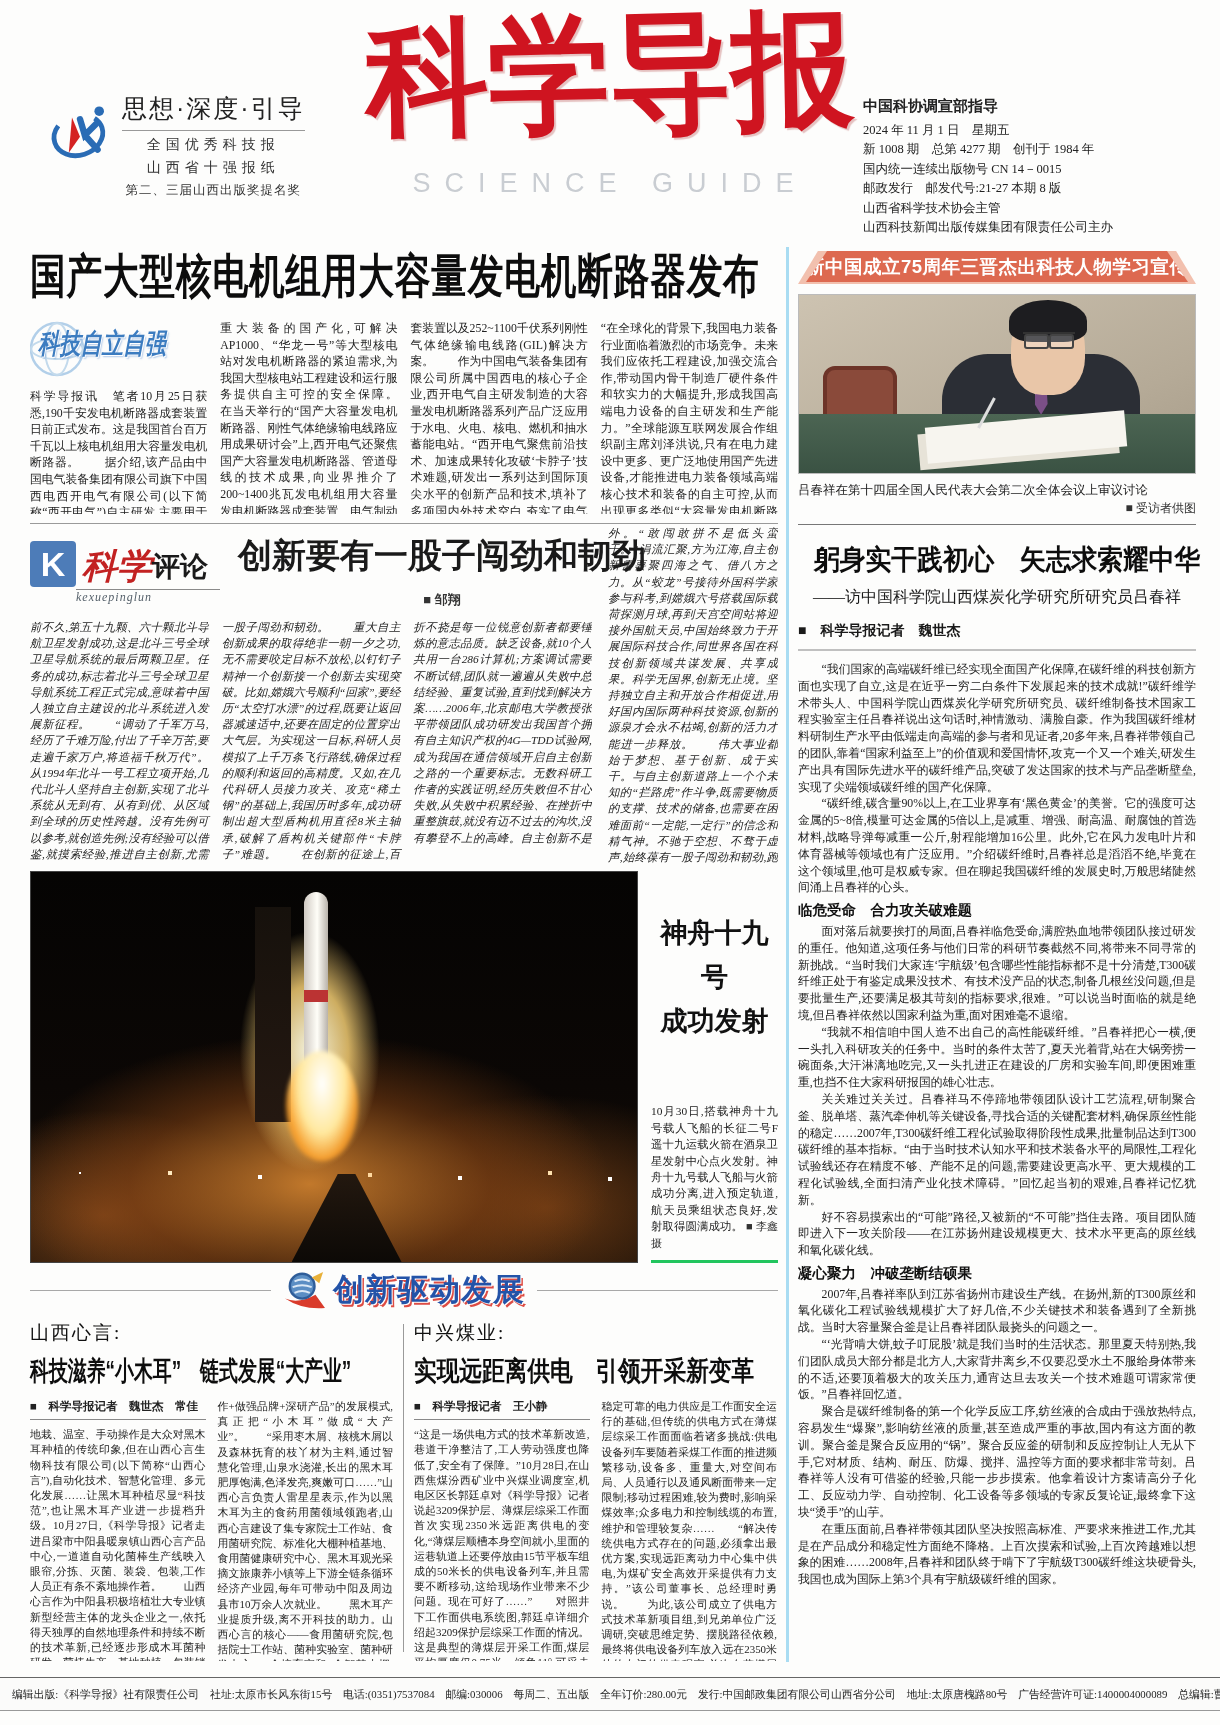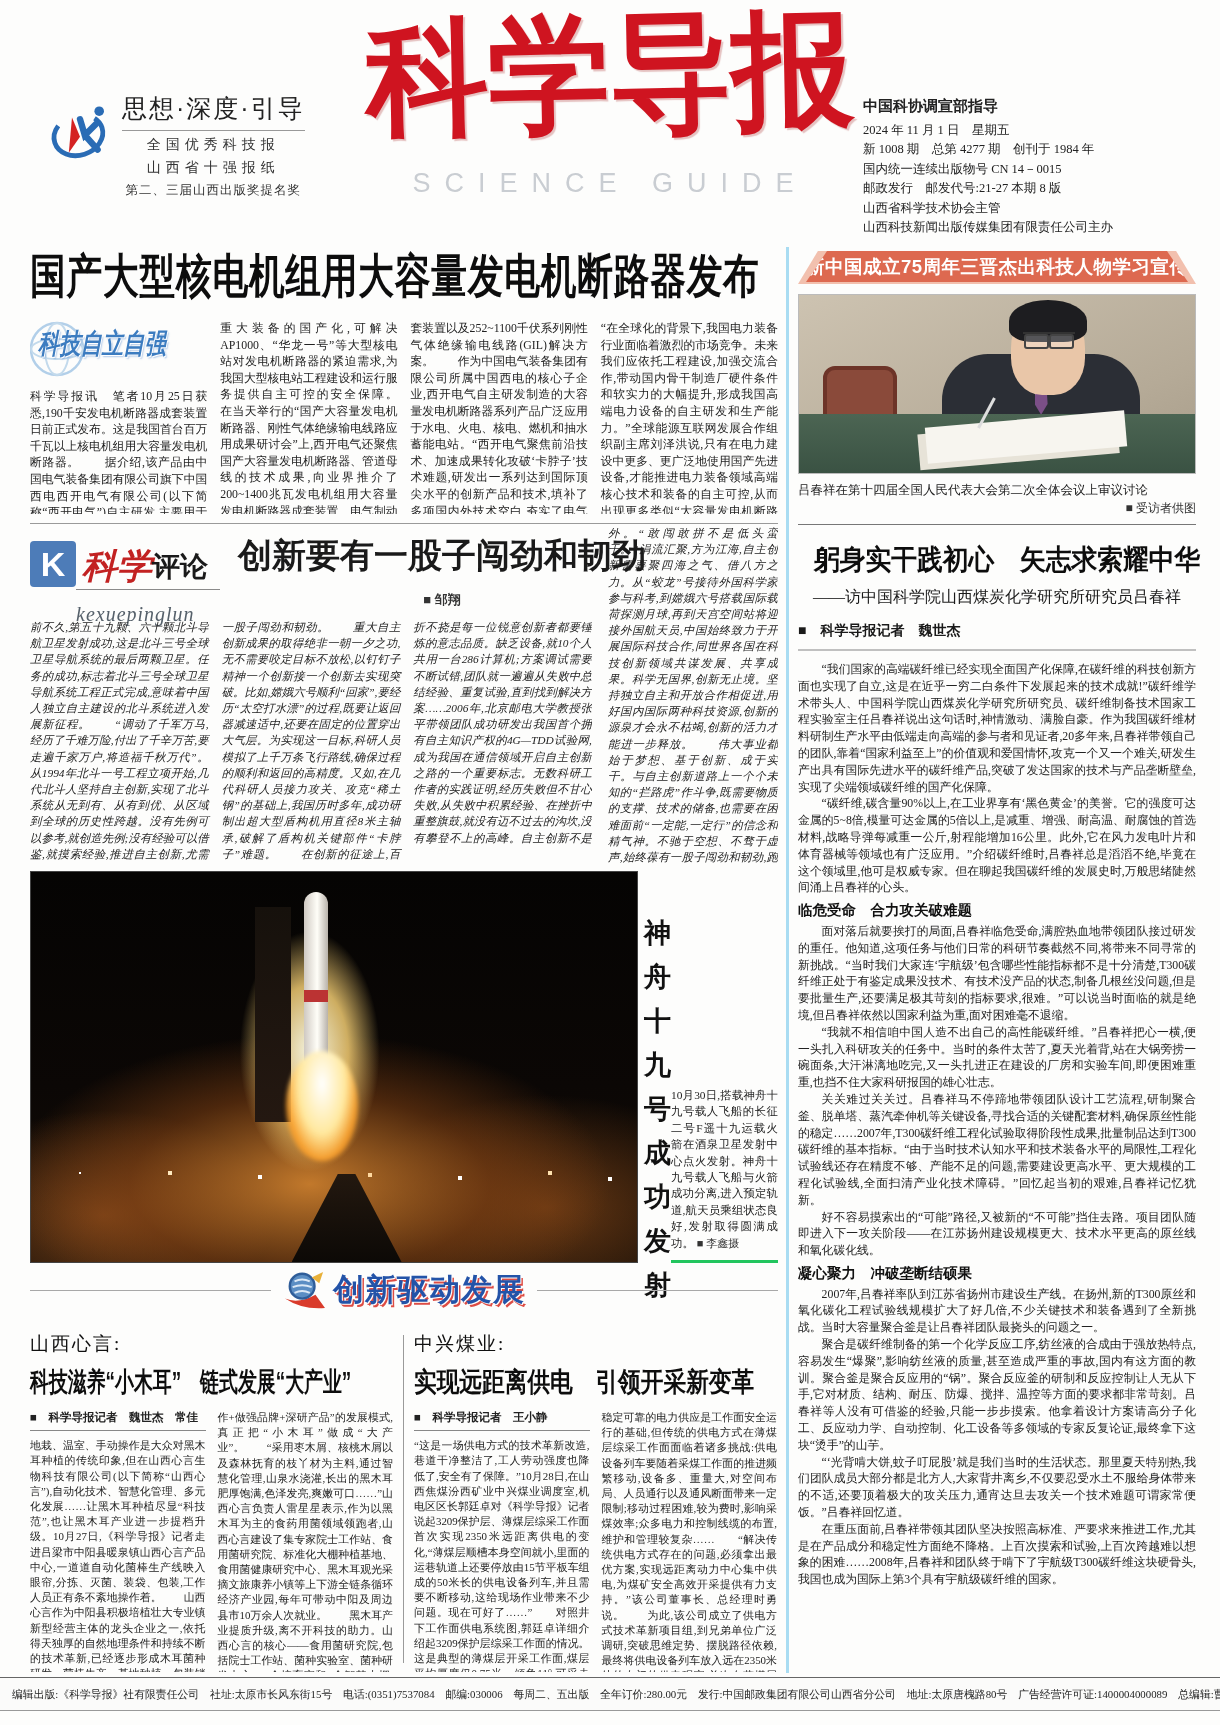--- a/index.html
+++ b/index.html
@@ -38,21 +38,21 @@
 
   .rule-h { border:none; border-top:1px solid #9a9a9a; margin:9px 0 7px; }
 
   
   .kx { position:relative; height:334px; }
   .kx-logo { position:absolute; left:0; top:10px; width:190px; }
   .kx-logo-row { display:flex; align-items:flex-end; }
   .kx-k { width:46px; height:46px; background:#4d7cb8; color:#fff; font-family:"Liberation Sans", sans-serif; font-weight:bold; font-size:34px; line-height:46px; text-align:center; border-radius:4px; flex:0 0 auto; }
   .kx-cn { font-size:35px; font-weight:bold; font-style:italic; color:#c22222; margin-left:6px; line-height:40px; }
   .kx-type { font-size:28px; font-weight:bold; color:#1a1a1a; font-family:"Liberation Sans", sans-serif; line-height:40px; }
-  .kx-pinyin { font-style:italic; font-size:20px; color:#55606a; border-top:1px solid #8a8a8a; margin:2px 0 0 46px; padding-top:13px; letter-spacing:1px; }
+  .kx-pinyin { font-style:italic; font-size:12px; color:#55606a; border-top:1px solid #8a8a8a; margin:2px 0 0 46px; padding-top:0; letter-spacing:1px; }
   .kx-head { position:absolute; left:196px; top:2px; width:432px; text-align:center; }
   .kx-head h2 { font-family:"Liberation Sans", sans-serif; font-weight:900; font-size:34px; white-space:nowrap; }
   .kx-byline { margin-top:12px; font-family:"Liberation Sans", sans-serif; font-weight:bold; font-size:13px; color:#333; }
   .kx-col4 { position:absolute; right:0; top:-6px; width:170px; height:340px; overflow:hidden; font-style:italic; font-size:11.4px; line-height:16.2px; text-align:justify; color:#222; }
   .kx-body { position:absolute; left:0; top:88px; width:562px; height:246px; overflow:hidden; column-count:3; column-gap:13px; font-style:italic; font-size:11.4px; line-height:16.2px; text-align:justify; color:#222; }
 
   
   .launch-row { display:flex; margin-top:6px; height:392px; }
   .launch-photo { width:608px; height:392px; flex:0 0 auto; position:relative; overflow:hidden; border:1px solid #444;
     background:
@@ -62,34 +62,34 @@
       radial-gradient(ellipse 260px 150px at 85% 86%, rgba(140,75,25,.7), rgba(0,0,0,0) 75%),
       linear-gradient(#050403, #0b0705 55%, #140d07);
   }
   .lp-tower { position:absolute; left:37%; top:9%; width:36px; height:215px; background:linear-gradient(#16110c,#241811); }
   .lp-rocket { position:absolute; left:45%; top:5%; width:24px; height:170px; background:linear-gradient(90deg,#cfc9c2,#fffef8 55%,#b8b2aa); border-radius:12px 12px 3px 3px; }
   .lp-rocket::after { content:""; position:absolute; left:0; top:58%; width:100%; height:12px; background:#b33; }
   .lp-flame { position:absolute; left:42%; top:46%; width:72px; height:110px; background:radial-gradient(ellipse at 50% 30%, #fff, #ffe9a0 45%, rgba(255,160,40,.85) 70%, rgba(200,80,10,0)); border-radius:50%; filter:blur(2px); }
   .lp-road { position:absolute; bottom:0; left:43%; width:110px; height:88px; background:linear-gradient(#23180f,#0c0906); clip-path:polygon(42% 0, 58% 0, 100% 100%, 0 100%); }
   .lp-lights { position:absolute; bottom:88px; left:8%; width:2px; height:2px; background:#fff;
     box-shadow:90px 0 0 1px #ffeac0, 180px 4px 0 1px #fff, 290px 2px 0 1px #ffd9a0, 380px 5px 0 1px #fff, 470px 0 0 1px #ffe2b0, 530px 6px 0 1px #fff; }
-  .launch-side { flex:1; min-width:0; display:flex; flex-direction:row; padding-left:6px; }
+  .launch-side { flex:1; min-width:0; display:flex; flex-direction:column; padding-left:13px; }
   .launch-title { margin-top:40px; text-align:center; font-family:"Liberation Sans", sans-serif; font-weight:900; font-size:27px; line-height:44px; color:#111; }
   .launch-caption { margin-top:auto; font-size:11.4px; line-height:16.4px; text-align:justify; border-bottom:3px solid #22c55e; padding-bottom:9px; color:#222; }
   .credit { font-family:"Liberation Sans", sans-serif; font-size:11px; color:#333; }
 
   
   .drive-banner { display:flex; align-items:center; height:54px; }
   .d-line { flex:1; height:1px; background:#a8a8a8; }
   .drive-inner { display:flex; align-items:center; padding:0 12px; }
   .drive-icon { width:44px; height:40px; margin-right:6px; }
   .drive-text { font-family:"Liberation Sans", sans-serif; font-weight:900; font-size:31px; color:#2353a8; letter-spacing:1px; text-shadow:1px 1px 0 #fff, 2.5px 2.5px 0 rgba(215,45,35,.85); white-space:nowrap; }
 
   
-  .bottom-row { display:flex; height:342px; margin-top:14px; }
+  .bottom-row { display:flex; height:342px; margin-top:3px; }
   .b-art { width:363px; flex:0 0 auto; min-width:0; }
   .b-div { width:1px; background:#9a9a9a; margin:4px 10px 10px; flex:0 0 auto; }
   .kicker { font-size:19px; letter-spacing:2px; color:#111; }
   .b-head { font-family:"Liberation Sans", sans-serif; font-weight:900; font-size:27px; white-space:nowrap; transform-origin:left center; margin:7px 0 10px; color:#0d0d0d; }
   .b-head.condensed-l { transform:scaleX(.70); }
   .b-head.condensed-r { transform:scaleX(.84); }
   .b-body { display:flex; gap:12px; height:262px; overflow:hidden; }
   .b-c { flex:1; min-width:0; font-size:10.9px; line-height:15.2px; text-align:justify; color:#222; }
   .b-byline { font-family:"Liberation Sans", sans-serif; font-weight:bold; font-size:11.5px; border-bottom:1px solid #888; padding-bottom:5px; margin-bottom:7px; white-space:nowrap; }
 
@@ -296,22 +296,22 @@
       <div class="f-body">
         <p>“我们国家的高端碳纤维已经实现全面国产化保障,在碳纤维的科技创新方面也实现了自立,这是在近乎一穷二白条件下发展起来的技术成就!”碳纤维学术带头人、中国科学院山西煤炭化学研究所研究员、碳纤维制备技术国家工程实验室主任吕春祥说出这句话时,神情激动、满脸自豪。作为我国碳纤维材料研制生产水平由低端走向高端的参与者和见证者,20多年来,吕春祥带领自己的团队,靠着“国家利益至上”的价值观和爱国情怀,攻克一个又一个难关,研发生产出具有国际先进水平的碳纤维产品,突破了发达国家的技术与产品垄断壁垒,实现了尖端领域碳纤维的国产化保障。</p>
         <p>“碳纤维,碳含量90%以上,在工业界享有‘黑色黄金’的美誉。它的强度可达金属的5~8倍,模量可达金属的5倍以上,是减重、增强、耐高温、耐腐蚀的首选材料,战略导弹每减重一公斤,射程能增加16公里。此外,它在风力发电叶片和体育器械等领域也有广泛应用。”介绍碳纤维时,吕春祥总是滔滔不绝,毕竟在这个领域里,他可是权威专家。但在聊起我国碳纤维的发展史时,万般思绪陡然间涌上吕春祥的心头。</p>
         <div class="f-subhead">临危受命　合力攻关破难题</div>
         <p>面对落后就要挨打的局面,吕春祥临危受命,满腔热血地带领团队接过研发的重任。他知道,这项任务与他们日常的科研节奏截然不同,将带来不同寻常的新挑战。“当时我们大家连‘宇航级’包含哪些性能指标都不是十分清楚,T300碳纤维正处于有鉴定成果没技术、有技术没产品的状态,制备几根丝没问题,但是要批量生产,还要满足极其苛刻的指标要求,很难。”可以说当时面临的就是绝境,但吕春祥依然以国家利益为重,面对困难毫不退缩。</p>
         <p>“我就不相信咱中国人造不出自己的高性能碳纤维。”吕春祥把心一横,便一头扎入科研攻关的任务中。当时的条件太苦了,夏天光着背,站在大锅旁捞一碗面条,大汗淋漓地吃完,又一头扎进正在建设的厂房和实验车间,即便困难重重,也挡不住大家科研报国的雄心壮志。</p>
         <p>关关难过关关过。吕春祥马不停蹄地带领团队设计工艺流程,研制聚合釜、脱单塔、蒸汽牵伸机等关键设备,寻找合适的关键配套材料,确保原丝性能的稳定……2007年,T300碳纤维工程化试验取得阶段性成果,批量制品达到T300碳纤维的基本指标。“由于当时技术认知水平和技术装备水平的局限性,工程化试验线还存在精度不够、产能不足的问题,需要建设更高水平、更大规模的工程化试验线,全面扫清产业化技术障碍。”回忆起当初的艰难,吕春祥记忆犹新。</p>
         <p>好不容易摸索出的“可能”路径,又被新的“不可能”挡住去路。项目团队随即进入下一攻关阶段——在江苏扬州建设规模更大、技术水平更高的原丝线和氧化碳化线。</p>
         <div class="f-subhead">凝心聚力　冲破垄断结硕果</div>
         <p>2007年,吕春祥率队到江苏省扬州市建设生产线。在扬州,新的T300原丝和氧化碳化工程试验线规模扩大了好几倍,不少关键技术和装备遇到了全新挑战。当时大容量聚合釜是让吕春祥团队最挠头的问题之一。</p>
+        <p>“‘光背啃大饼,蚊子叮屁股’就是我们当时的生活状态。那里夏天特别热,我们团队成员大部分都是北方人,大家背井离乡,不仅要忍受水土不服给身体带来的不适,还要顶着极大的攻关压力,通宵达旦去攻关一个技术难题可谓家常便饭。”吕春祥回忆道。</p>
         <p>聚合是碳纤维制备的第一个化学反应工序,纺丝液的合成由于强放热特点,容易发生“爆聚”,影响纺丝液的质量,甚至造成严重的事故,国内有这方面的教训。聚合釜是聚合反应用的“锅”。聚合反应釜的研制和反应控制让人无从下手,它对材质、结构、耐压、防爆、搅拌、温控等方面的要求都非常苛刻。吕春祥等人没有可借鉴的经验,只能一步步摸索。他拿着设计方案请高分子化工、反应动力学、自动控制、化工设备等多领域的专家反复论证,最终拿下这块“烫手”的山芋。</p>
-        <p>“‘光背啃大饼,蚊子叮屁股’就是我们当时的生活状态。那里夏天特别热,我们团队成员大部分都是北方人,大家背井离乡,不仅要忍受水土不服给身体带来的不适,还要顶着极大的攻关压力,通宵达旦去攻关一个技术难题可谓家常便饭。”吕春祥回忆道。</p>
         <p>在重压面前,吕春祥带领其团队坚决按照高标准、严要求来推进工作,尤其是在产品成分和稳定性方面绝不降格。上百次摸索和试验,上百次跨越难以想象的困难……2008年,吕春祥和团队终于啃下了宇航级T300碳纤维这块硬骨头,我国也成为国际上第3个具有宇航级碳纤维的国家。</p>
 
       </div>
     </div>
   </div>
 
   <div class="footer">
     <div class="footer-line">编辑出版:《科学导报》社有限责任公司　社址:太原市长风东街15号　电话:(0351)7537084　邮编:030006　每周二、五出版　全年订价:280.00元　发行:中国邮政集团有限公司山西省分公司　地址:太原唐槐路80号　广告经营许可证:1400004000089　总编辑:曹俊卿</div>
   </div>
 

